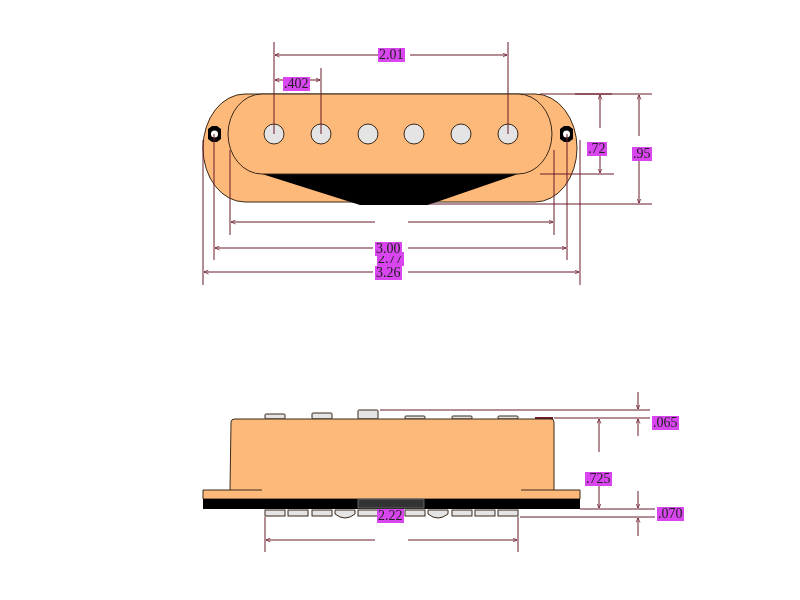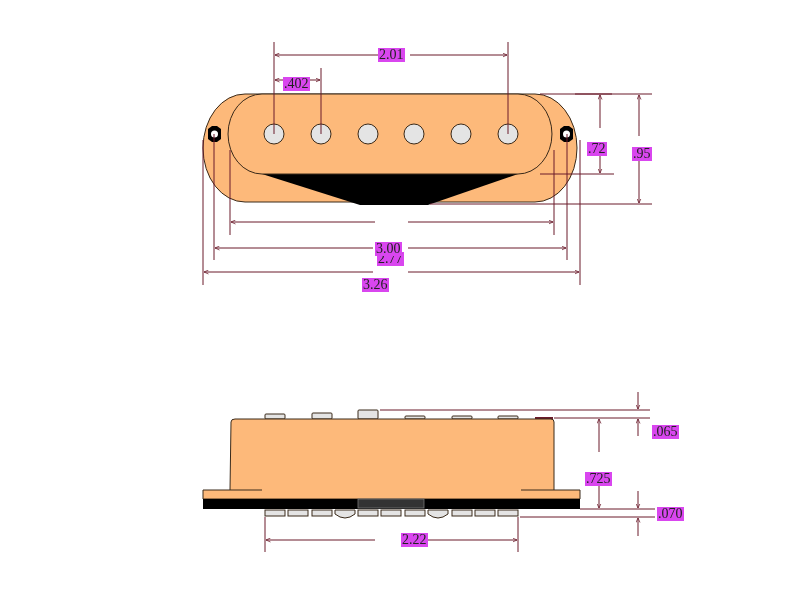--- a/index.html
+++ b/index.html
@@ -137,18 +137,18 @@
     </g>
   </g>
 </svg>
 
 <span class="lbl" style="left:378px;top:48px;">2.01</span>
 <span class="lbl" style="left:283px;top:63px;margin-top:14px;">.402</span>
 <span class="lbl" style="left:587px;top:129px;margin-top:13px;">.72</span>
 <span class="lbl" style="left:632px;top:147px;">.95</span>
 <span class="lbl" style="left:377px;top:208px;margin-top:44px;">2.77</span>
 <span class="lbl" style="left:375px;top:242px;">3.00</span>
-<span class="lbl" style="left:362px;top:266px;margin-top:12px;">3.26</span>
+<span class="lbl" style="left:375px;top:266px;">3.26</span>
 
-<span class="lbl" style="left:652px;top:425px;">.065</span>
+<span class="lbl" style="left:652px;top:416px;">.065</span>
 <span class="lbl" style="left:585px;top:472px;">.725</span>
 <span class="lbl" style="left:657px;top:507px;">.070</span>
-<span class="lbl" style="left:377px;top:533px;margin-left:24px;">2.22</span>
+<span class="lbl" style="left:377px;top:509px;">2.22</span>
 
 </body></html>

